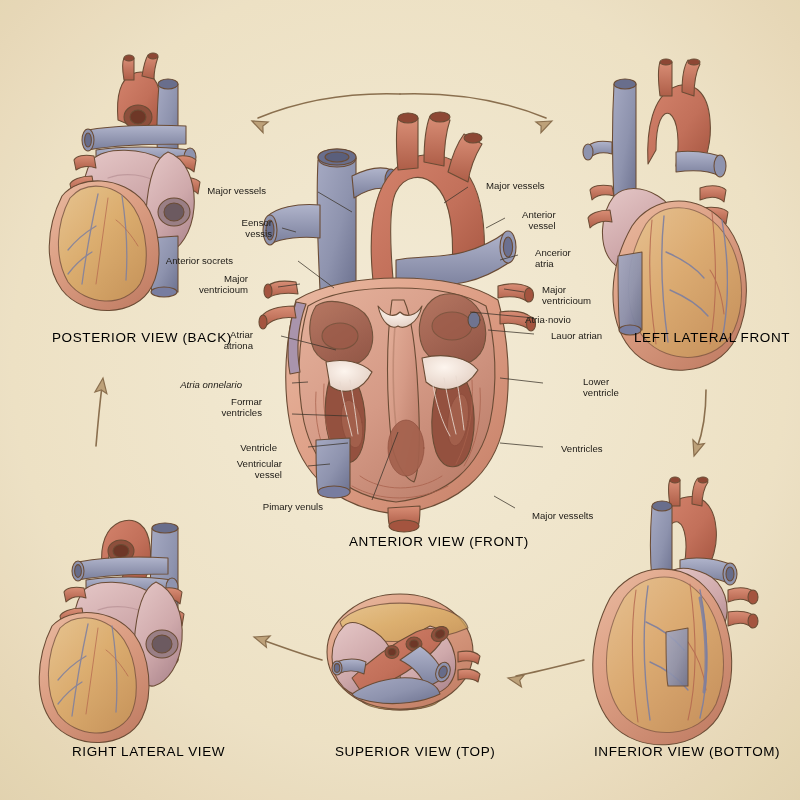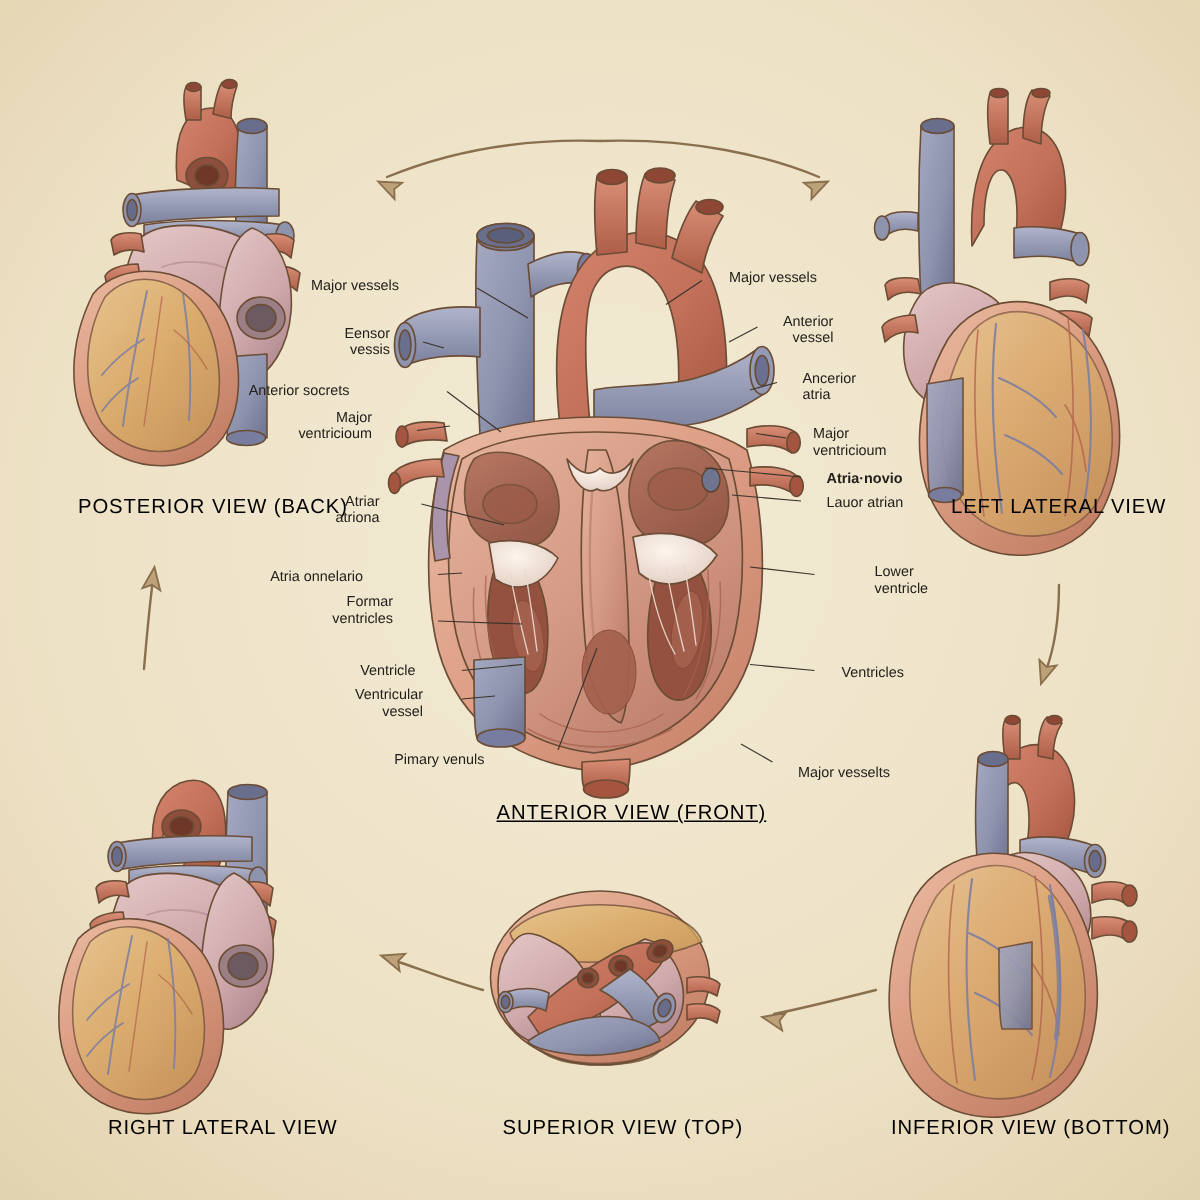--- a/index.html
+++ b/index.html
@@ -483,52 +483,52 @@
         <path d="M 534 318 L 470 312"></path>
         <path d="M 534 334 L 488 330"></path>
         <path d="M 543 383 L 500 378"></path>
         <path d="M 543 447 L 500 443"></path>
         <path d="M 515 508 L 494 496"></path>
       </g>
   </svg>
 
   <div id="captions">
       <div class="caption" style="left: 52px; top: 330px;">POSTERIOR VIEW (BACK)</div>
-      <div class="caption" style="left: 634px; top: 330px;">LEFT LATERAL VIEW</div>
-      <div class="caption" style="left: 331px; top: 534px; text-decoration: underline;">ANTERIOR VIEW (FRONT)</div>
+      <div class="caption" style="left: 634px; top: 330px;">LEFT LATERAL FRONT</div>
+      <div class="caption" style="left: 349px; top: 534px;">ANTERIOR VIEW (FRONT)</div>
       <div class="caption" style="left: 72px; top: 744px;">RIGHT LATERAL VIEW</div>
       <div class="caption" style="left: 335px; top: 744px;">SUPERIOR VIEW (TOP)</div>
       <div class="caption" style="left: 594px; top: 744px;">INFERIOR VIEW (BOTTOM)</div>
     </div>
   <div id="labelsLeft">
       <div class="lbl r" style="top: 186px; left: 0px; width: 252px;">Major vessels</div>
-      <div class="lbl r" style="top: 218px; left: 0px; width: 246px;">Eensor
+      <div class="lbl r" style="top: 218px; left: 12px; width: 246px;">Eensor
 vessis</div>
       <div class="lbl r" style="top: 256px; left: 0px; width: 219px;">Anterior socrets</div>
       <div class="lbl r" style="top: 274px; left: 0px; width: 234px;">Major
 ventricioum</div>
       <div class="lbl r" style="top: 330px; left: 0px; width: 239px;">Atriar
 atriona</div>
-      <div class="lbl r" style="top: 380px; left: 0px; width: 228px;">Atria onnelario</div>
+      <div class="lbl r" style="top: 380px; left: 0px; width: 228px; font-style: italic;">Atria onnelario</div>
       <div class="lbl r" style="top: 397px; left: 0px; width: 248px;">Formar
 ventricles</div>
       <div class="lbl r" style="top: 443px; left: 0px; width: 263px;">Ventricle</div>
       <div class="lbl r" style="top: 459px; left: 0px; width: 256px; padding-left: 12px;">Ventricular
 vessel</div>
       <div class="lbl r" style="top: 502px; left: 0px; width: 309px;">Pimary venuls</div>
     </div>
   <div id="labelsRight">
       <div class="lbl l" style="top: 181px; left: 472px;">Major vessels</div>
       <div class="lbl l" style="top: 210px; left: 508px; text-align: right;">Anterior
 vessel</div>
       <div class="lbl l" style="top: 248px; left: 521px;">Ancerior
 atria</div>
       <div class="lbl l" style="top: 285px; left: 528px;">Major
 ventricioum</div>
-      <div class="lbl l" style="top: 315px; left: 537px; font-weight: bold;">Atria·novio</div>
+      <div class="lbl l" style="top: 315px; left: 511px;">Atria·novio</div>
       <div class="lbl l" style="top: 331px; left: 537px;">Lauor atrian</div>
       <div class="lbl l" style="top: 377px; left: 569px;">Lower
 ventricle</div>
       <div class="lbl l" style="top: 444px; left: 547px;">Ventricles</div>
       <div class="lbl l" style="top: 511px; left: 518px;">Major vesselts</div>
     </div>
 
 </div>
 
 </body></html>

